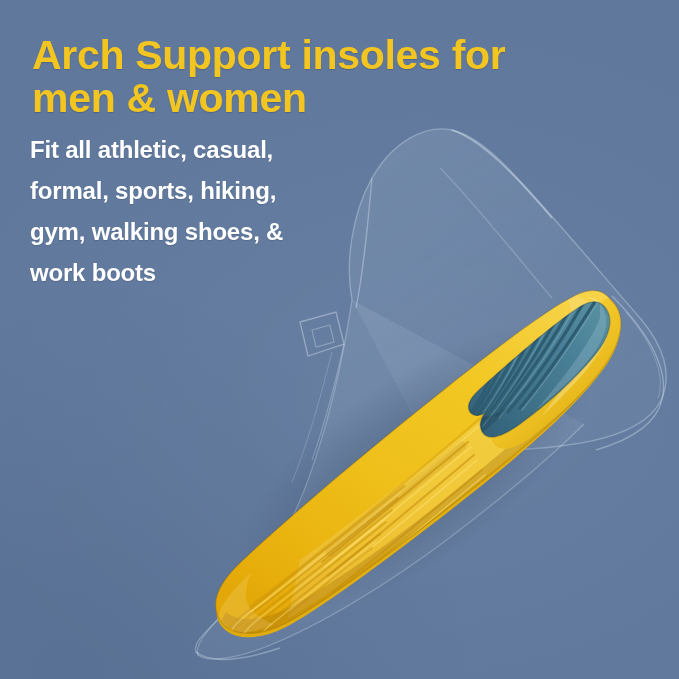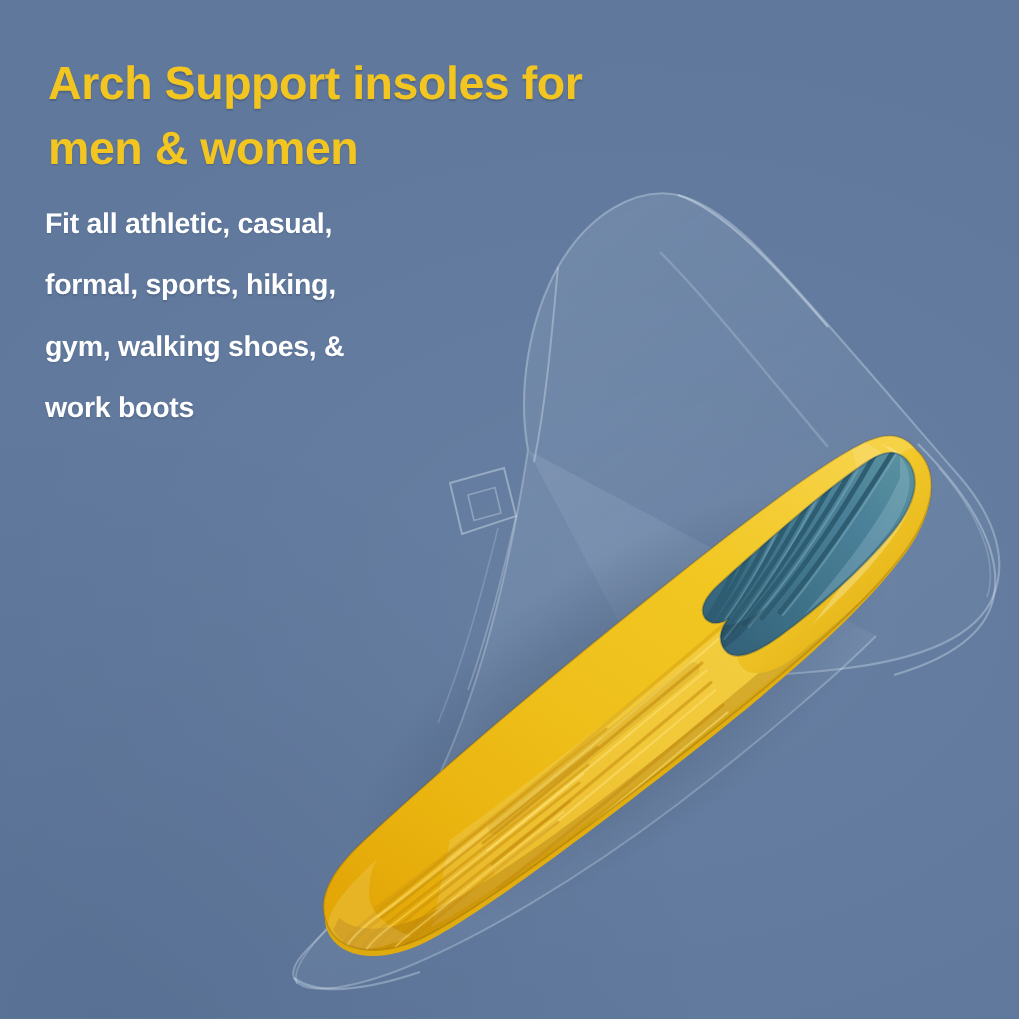--- a/index.html
+++ b/index.html
@@ -24,31 +24,31 @@
     pointer-events:none;
   }
   
   .copy{
     position:absolute;
     left:30px;top:34px;
     width:540px;
   }
   .headline{
     color:#f3c521;
-    font-size:31px;
+    font-size:41px;
     font-weight:700;
     line-height:43px;
     letter-spacing:-0.3px;
     margin:0 0 9px 2px;
     text-shadow:0 1px 1px rgba(40,55,80,0.30);
     white-space:pre-line;
   }
   .subhead{
     color:#ffffff;
-    font-size:19px;
+    font-size:24px;
     font-weight:600;
     line-height:41px;
     letter-spacing:-0.2px;
     margin:0;
     text-shadow:0 1px 1px rgba(40,55,80,0.22);
     white-space:pre-line;
   }
   
   .art{
     position:absolute;

